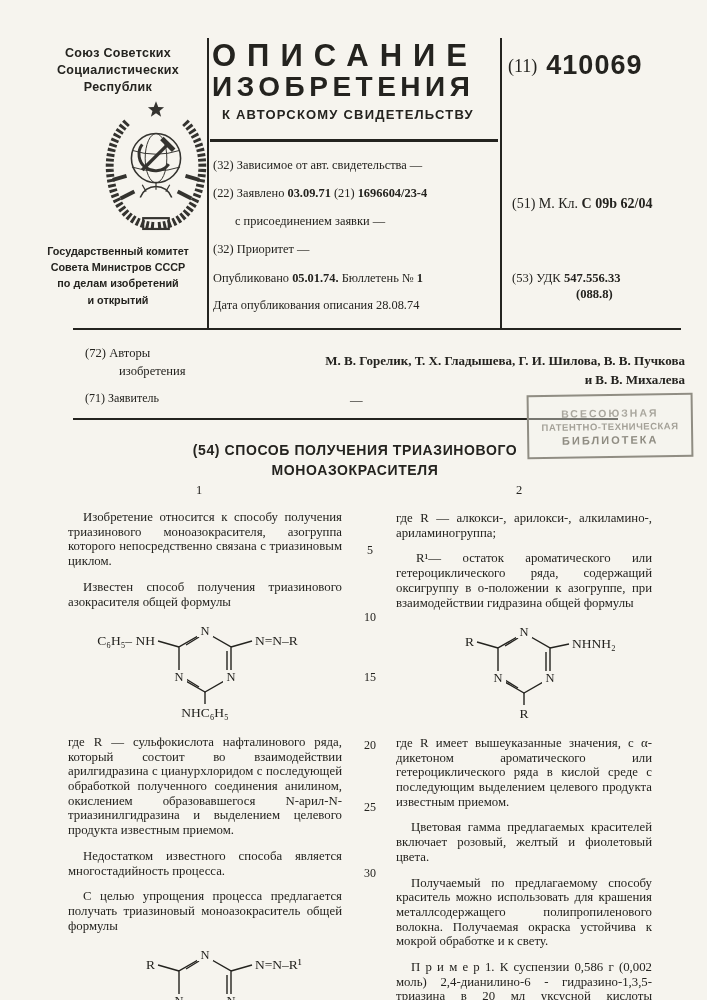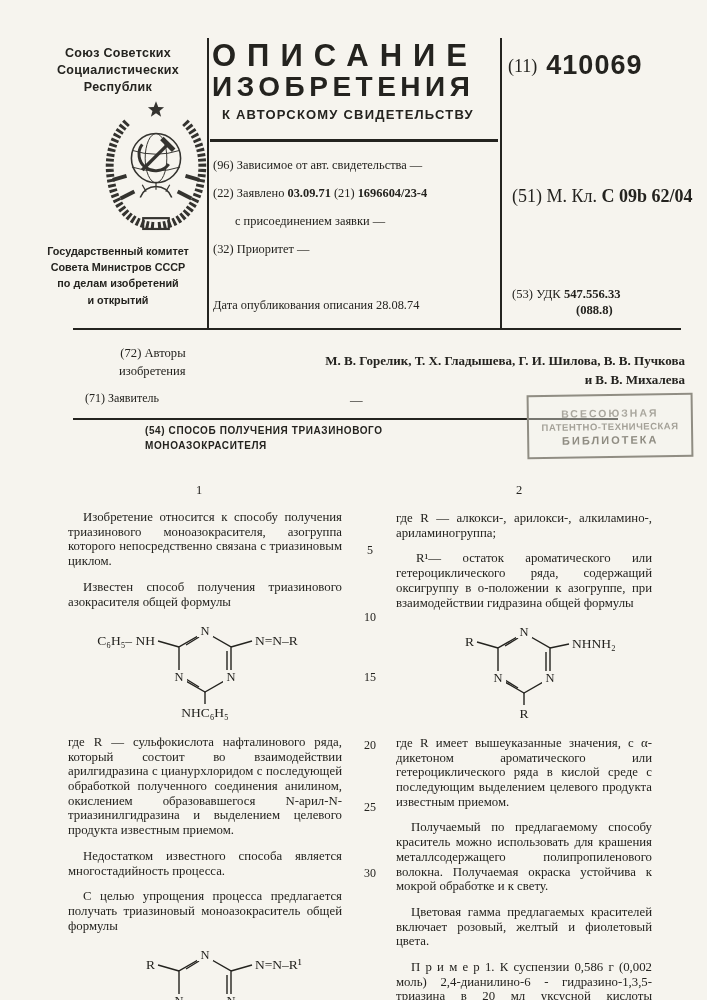--- a/index.html
+++ b/index.html
@@ -23,44 +23,44 @@
   .mt1{font-size:31px; font-weight:bold; letter-spacing:11px; line-height:1.0; white-space:nowrap;}
   .mt2{font-size:28px; font-weight:bold; letter-spacing:4.5px; line-height:1.15; white-space:nowrap;}
   .mt3{font-size:13px; font-weight:bold; letter-spacing:1.2px; margin-top:4px; margin-left:10px;}
   .mt-rule{left:210px; top:139px; width:288px; height:2.6px; background:#24231f;}
   .biblio-row{left:213px; width:285px; font-size:12.4px; line-height:1.25;}
   .biblio-indent{padding-left:22px;}
   .docnum{left:508px; top:50px; white-space:nowrap;}
   .docnum .lbl{font-size:18px;}
   .docnum .num{font-family:"Liberation Sans", sans-serif; font-size:27px; font-weight:bold;
                letter-spacing:1px; margin-left:9px; vertical-align:-2px;}
-  .cls{left:512px; top:186px; font-size:18px;text-align:center;}
-  .udc{left:512px; top:270px; font-size:12.6px; line-height:1.3;margin-top:16px;}
+  .cls{left:512px; top:196px; font-size:14px;text-align:center;}
+  .udc{left:512px; top:270px; font-size:12.6px; line-height:1.3;}
   .udc .l2{margin-left:64px;}
   .hruleA{left:73px; top:328px; width:608px; height:2.2px; background:#24231f;}
   .hruleB{left:73px; top:418px; width:545px; height:2.2px; background:#24231f;}
   
-  .authors-label{left:85px; top:345px; font-size:12.6px; line-height:1.4;text-align:right;}
+  .authors-label{left:85px; top:345px; font-size:12.6px; line-height:1.4;}
   .authors-label .l2{margin-left:34px;}
   .authors-names{left:225px; top:352px; width:460px; text-align:right; font-weight:bold;
                  font-size:13px; line-height:1.45;}
   .applicant{left:85px; top:391px; font-size:12px;}
   .applicant-dash{left:350px; top:393px; font-size:12.6px;}
   
   .stamp{left:527px; top:394px; width:162px; height:60px; border:2px solid #908d83;
          transform:rotate(-0.8deg); color:#908d83; text-align:center;
          font-family:"Liberation Sans", sans-serif; font-weight:bold;
          display:flex; flex-direction:column; justify-content:center; gap:2px;
          background:rgba(246,244,238,.4);}
   .stamp .s1{font-size:10.5px; letter-spacing:2px; opacity:.75;}
   .stamp .s2{font-size:9.5px; letter-spacing:.5px; opacity:.8;}
   .stamp .s3{font-size:11px; letter-spacing:2px;}
   
-  .inv-title{left:145px; top:424px; width:420px; text-align:left; font-weight:bold;
-             font-size:10px; line-height:1.45; letter-spacing:.6px;
+  .inv-title{left:145px; top:440px; width:420px; text-align:center; font-weight:bold;
+             font-size:14px; line-height:1.45; letter-spacing:.6px;
              font-family:"Liberation Sans", sans-serif;}
   .colnum{font-size:12.5px;}
   .cn1{left:196px; top:483px;} .cn2{left:516px; top:483px;}
   
   .col{position:absolute; font-size:12.8px; line-height:14.7px; text-align:justify;}
   .col1{left:57px; top:499px; width:296px;}
   .col2{left:385px; top:500px; width:278px;}
   .para{margin:11px;}
   .indent{text-indent:15px;}
   .indent2{text-indent:20px;}
@@ -112,24 +112,25 @@
   <div class="abs vrule v1"></div>
   <div class="abs vrule v2"></div>
 
   <div class="abs masthead-title sans">
     <div class="mt1">ОПИСАНИЕ</div>
     <div class="mt2">ИЗОБРЕТЕНИЯ</div>
     <div class="mt3">К АВТОРСКОМУ СВИДЕТЕЛЬСТВУ</div>
   </div>
   <div class="abs mt-rule"></div>
 
-  <div class="abs biblio-row" style="top:158px;">(96) Зависимое от авт. свидетельства  —</div>
+  <div class="abs biblio-row" style="top:158px;">(32) Зависимое от авт. свидетельства  —</div>
   <div class="abs biblio-row" style="top:186px;"><span>(22) Заявлено </span><span class="b">03.09.71</span><span> (21) </span><span class="b">1696604/23-4</span></div>
   <div class="abs biblio-row biblio-indent" style="top:214px;">с присоединением заявки  —</div>
   <div class="abs biblio-row" style="top:242px;">(32) Приоритет  —</div>
+  <div class="abs biblio-row" style="top:271px;"><span>Опубликовано </span><span class="b">05.01.74.</span><span> Бюллетень № </span><span class="b">1</span></div>
   <div class="abs biblio-row" style="top:298px;">Дата опубликования описания 28.08.74</div>
 
   <div class="abs docnum">
     <span class="lbl">(11)</span><span class="num">410069</span>
   </div>
   <div class="abs cls">
     <span>(51) М. Кл.</span>&nbsp;<span class="b">С 09b 62/04</span>
   </div>
   <div class="abs udc">
     <div><span>(53) УДК</span>&nbsp;<span class="b">547.556.33</span></div>
@@ -243,18 +244,18 @@
         <text class="fml-n" x="125" y="15" text-anchor="middle">N</text>
         <text class="fml-n" x="99" y="61" text-anchor="middle">N</text>
         <text class="fml-n" x="151" y="61" text-anchor="middle">N</text>
         <text class="fml-label" x="75" y="25" text-anchor="end">R</text>
         <text class="fml-label" x="173" y="27" text-anchor="start">NHNH₂</text>
         <text class="fml-label" x="125" y="97" text-anchor="middle">R</text>
       </svg>
     </div>
 
     <p class="para">где R имеет вышеуказанные значения, с α-дикетоном ароматического или гетероциклического ряда в кислой среде с последующим выделением целевого продукта известным приемом.</p>
+    <p class="para indent">Цветовая гамма предлагаемых красителей включает розовый, желтый и фиолетовый цвета.</p>
     <p class="para indent">Получаемый по предлагаемому способу краситель можно использовать для крашения металлсодержащего полипропиленового волокна. Получаемая окраска устойчива к мокрой обработке и к свету.</p>
-    <p class="para indent">Цветовая гамма предлагаемых красителей включает розовый, желтый и фиолетовый цвета.</p>
     <p class="para indent">П р и м е р 1. К суспензии 0,586 г (0,002 моль) 2,4-дианилино-6 - гидразино-1,3,5-триазина в 20 мл уксусной кислоты прибавляют 0,316 г (0,002 моль) 1,2-нафтохинона в 20 мл уксусной кислоты, кипятят 10 час, охлаждают во-</p>
   </div>
 
 </div>
 
 </body></html>

